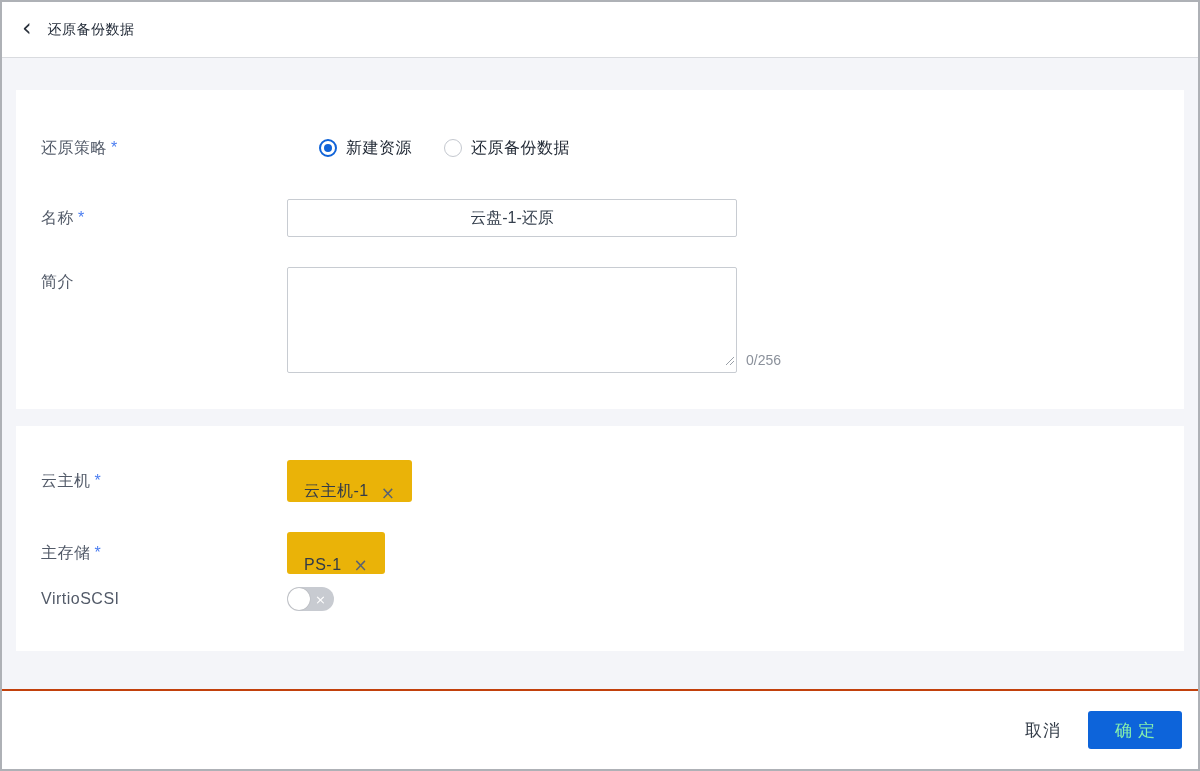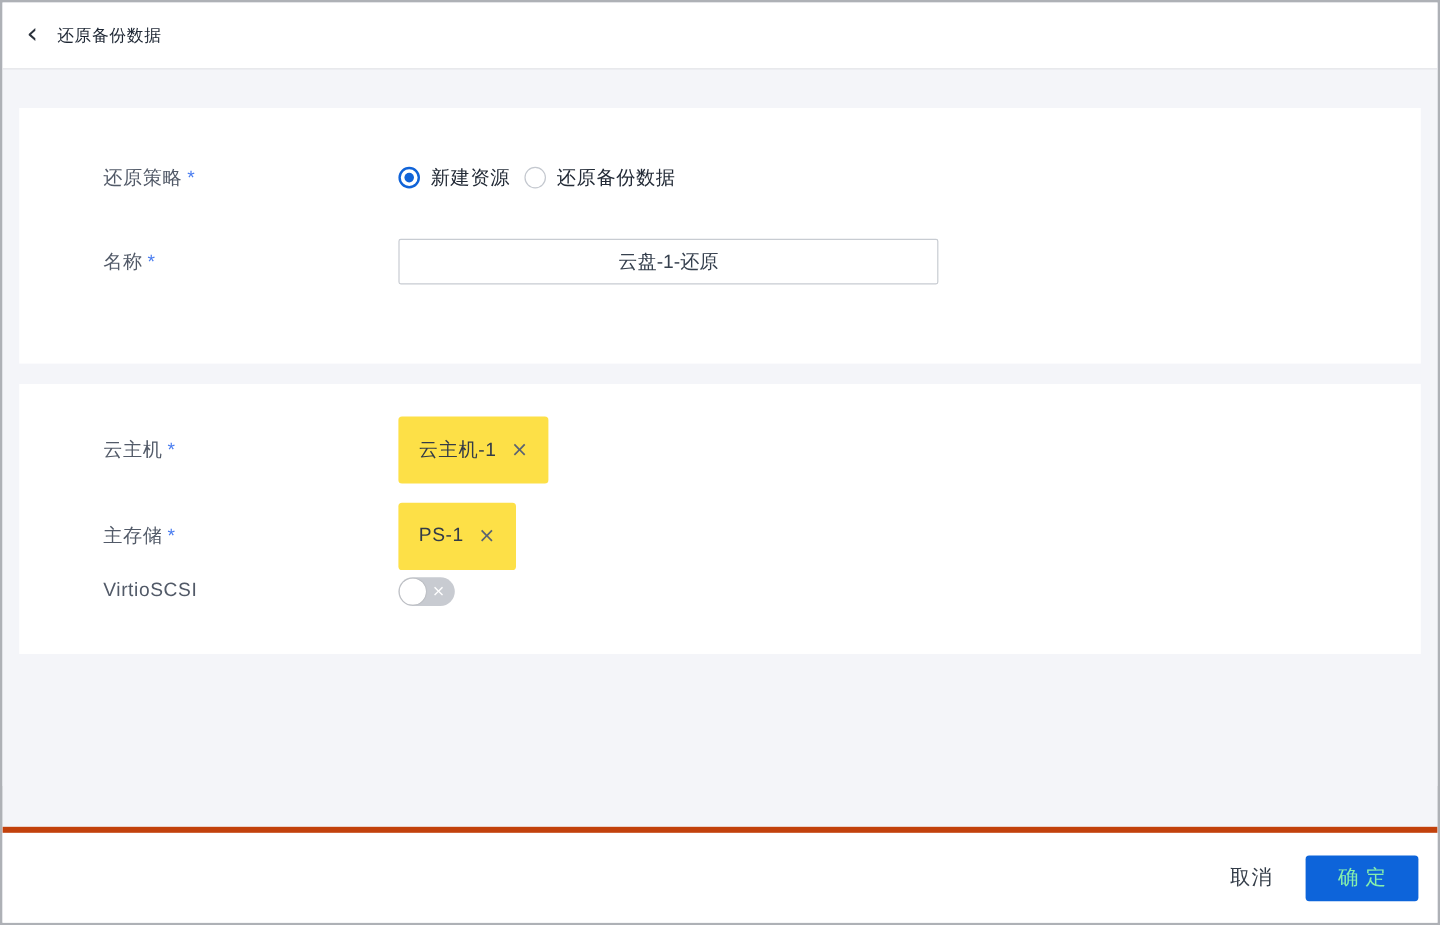--- a/index.html
+++ b/index.html
@@ -49,27 +49,26 @@
   .panel-1 { padding: 46px 25px 36px 25px; margin-bottom: 17px; }
   .panel-2 { padding: 34px 25px 40px 25px; }
 
   .f-row { display: flex; align-items: center; }
   .f-row.top { align-items: flex-start; }
   .f-label {
     flex: 0 0 246px;
     font-size: 16px;
     color: #525a68;
     letter-spacing: 0.5px;
-    margin-left: 45px;
   }
   .req { color: #4a7df0; margin-left: 4px; }
 
   
   .row-policy { margin-bottom: 39px; height: 24px; }
-  .radio-group { display: flex; align-items: center; gap: 12px; }
+  .radio-group { display: flex; align-items: center; gap: 32px; margin-left: 32px; }
   .radio-option { display: flex; align-items: center; gap: 9px; cursor: pointer; }
   .radio-circle {
     width: 18px; height: 18px;
     border-radius: 50%;
     border: 1px solid #c4c8cf;
     background: #fff;
     position: relative;
     flex: 0 0 18px;
   }
   .radio-circle.checked { border: 2px solid #1063d8; }
@@ -116,23 +115,23 @@
   }
   .resize-handle { position: absolute; right: 2px; bottom: 3px; }
   .desc-col { display: flex; align-items: flex-end; }
   .char-counter { font-size: 14px; color: #8b919b; margin-left: 9px; line-height: 1; padding-bottom: 6px; }
 
   
   .row-vm { margin-bottom: 30px; height: 42px; }
   .row-ps { margin-bottom: 13px; height: 42px; }
   .tag {
     display: inline-flex;
-    align-items: center;
-    height: 56px;
-    background: #fde047;
+    align-items: flex-end;
+    height: 42px;
+    background: #eab308;
     border-radius: 3px;
     padding: 0 17px;
     font-size: 16px;
     color: #333b48;
     letter-spacing: 0.5px;
   }
   .tag .tag-close {
     margin-left: 12px;
     font-size: 17px;
     color: #596273;
@@ -166,21 +165,21 @@
     color: #ffffff;
     font-size: 13px;
     line-height: 1;
     font-family: "DejaVu Sans", sans-serif;
   }
 
   
   .page-footer {
     flex: 0 0 80px;
     background: #ffffff;
-    border-top: 5px solid #c2410c;
+    border-top: 2px solid #c2410c;
     display: flex;
     align-items: center;
     justify-content: flex-end;
     padding-right: 16px;
     gap: 27px;
     margin-top: 34px;
   }
   .cancel-button {
     background: none;
     border: none;
@@ -231,20 +230,36 @@
         </div>
     </div>
 
     <div class="f-row row-name">
       <div class="f-label">
         <span>名称</span><span class="req">*</span>
       </div>
       <input class="text-input" type="text" value="云盘-1-还原" style="">
     </div>
 
+    <div class="f-row top">
+      <div class="f-label" style="padding-top:5px">
+        <span>简介</span>
+      </div>
+      <div class="desc-col">
+        <div class="textarea-wrap">
+          <textarea class="desc-textarea" style=""></textarea>
+          <span class="resize-handle">
+            <svg width="10" height="10" viewBox="0 0 10 10">
+                <path d="M9 1 L1 9 M9 5 L5 9" stroke="#9aa0a8" stroke-width="1" fill="none"></path>
+              </svg>
+          </span>
+        </div>
+        <span class="char-counter">0/256</span>
+      </div>
+    </div>
 
   </div>
 
   <div class="panel panel-2">
 
     <div class="f-row row-vm">
       <div class="f-label">
         <span>云主机</span><span class="req">*</span>
       </div>
       <span class="tag">

